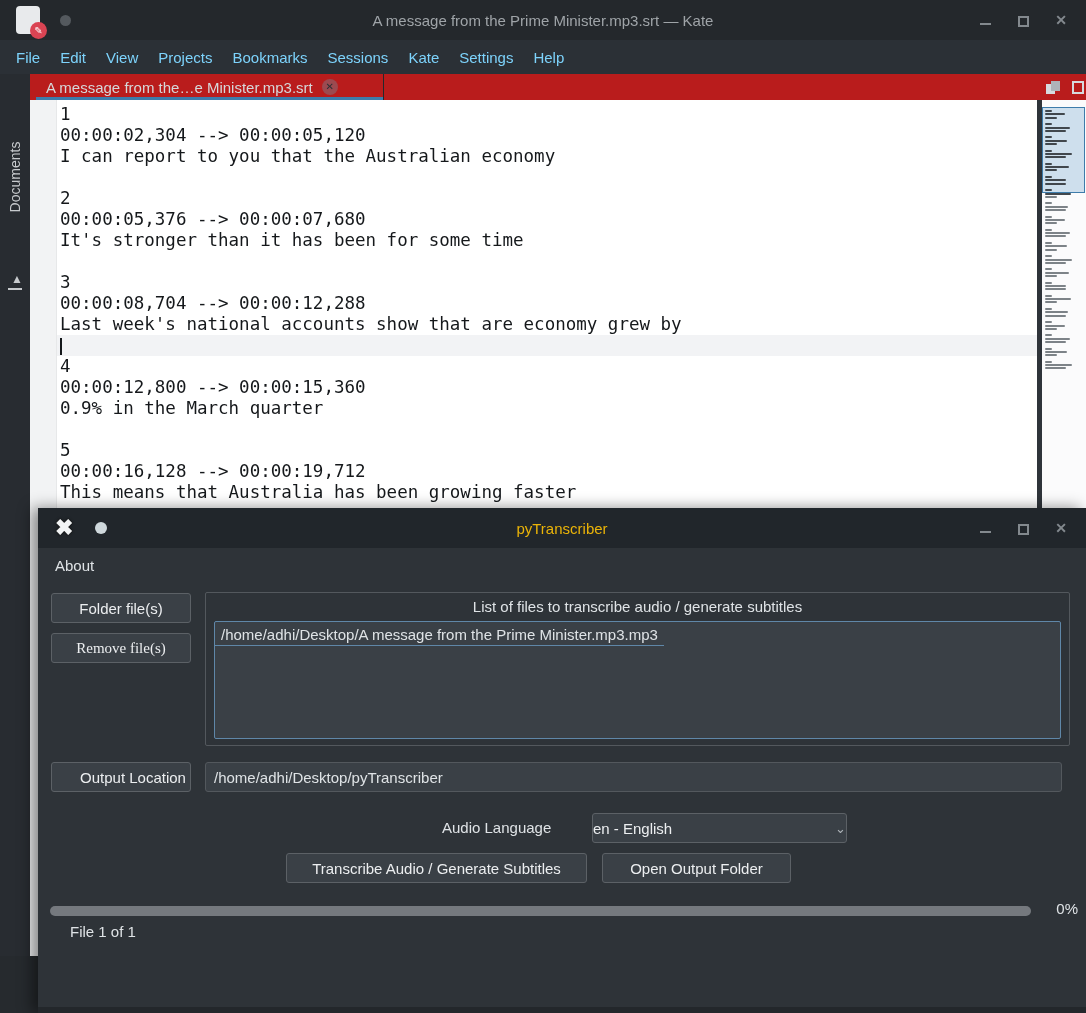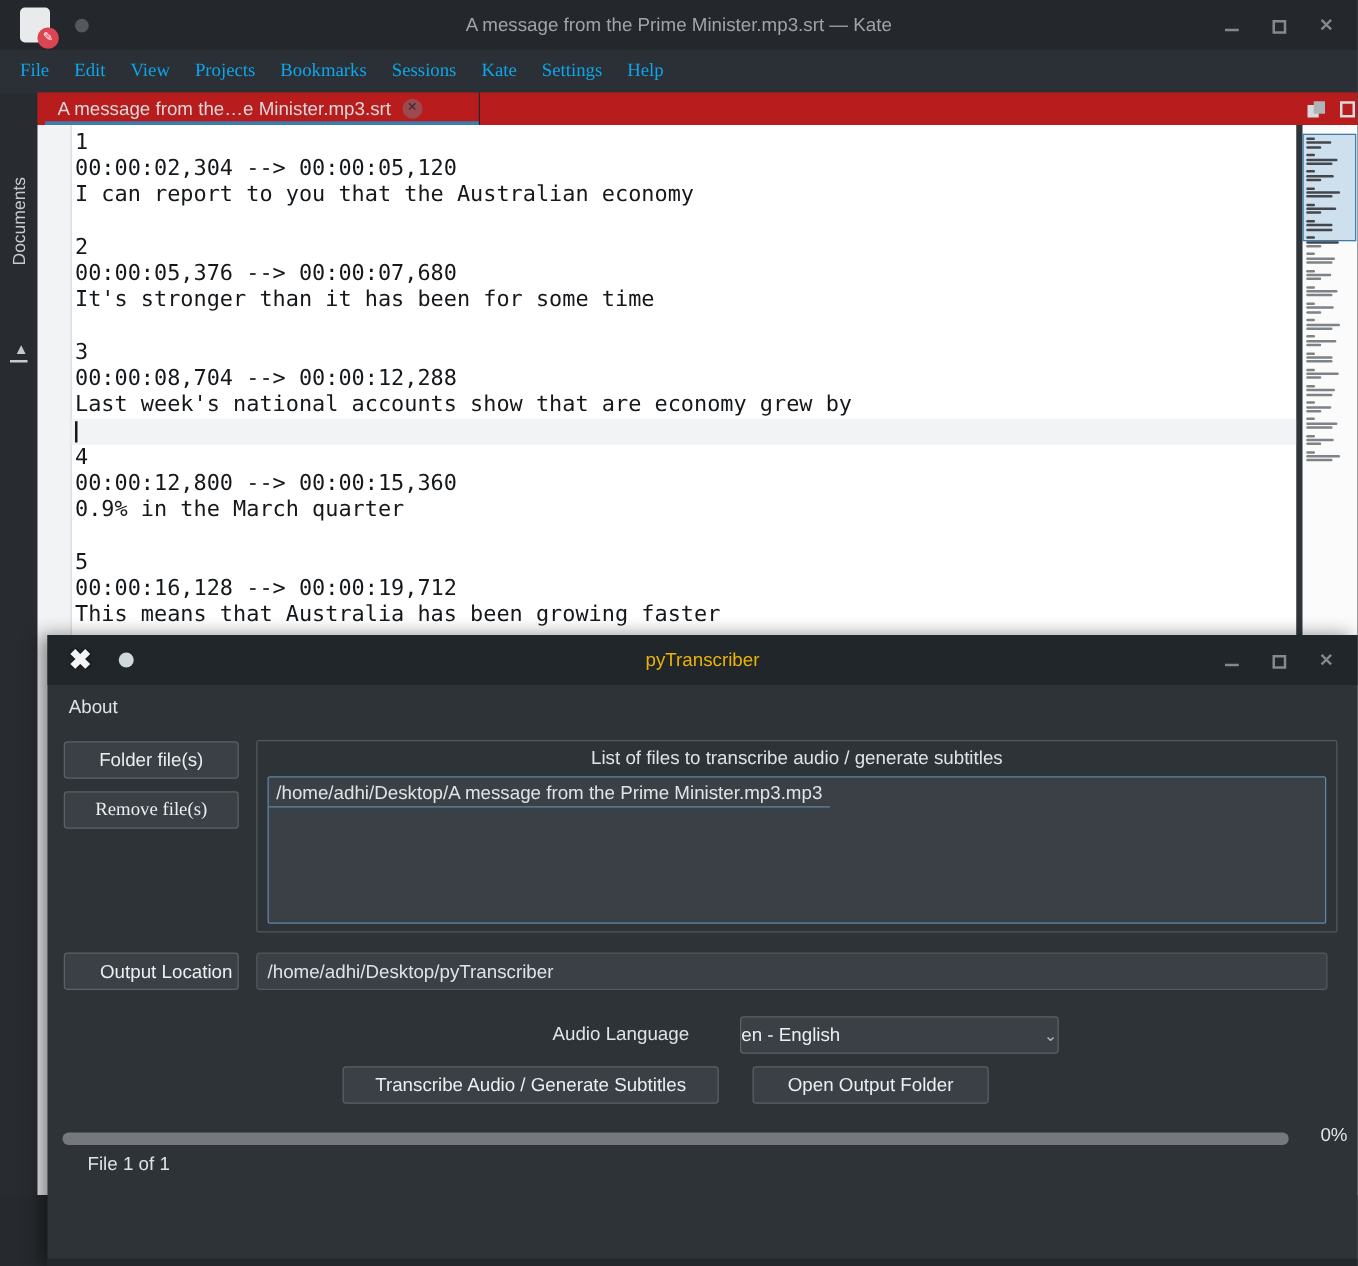--- a/index.html
+++ b/index.html
@@ -15,21 +15,21 @@
                       background:#da4453; color:#fff; font-size:10px; line-height:17px; text-align:center; }
   .k-moddot { width:11px; height:11px; border-radius:50%; background:#54595e; margin-left:20px; }
   .k-title { position:absolute; left:0; right:0; text-align:center; color:#9fa4a8; font-size:15px; pointer-events:none; }
   .winctl { margin-left:auto; display:flex; align-items:center; gap:24px; padding-right:18px; }
   .ctl { width:14px; height:14px; display:flex; align-items:flex-end; justify-content:center; color:#83898e; cursor:pointer; }
   .ctl-min .bar { width:11px; height:2px; background:#83898e; margin-bottom:2px; }
   .ctl-max .box { width:11px; height:11px; border:2px solid #83898e; }
   .ctl-x { font-size:14px; line-height:14px; align-items:center; font-weight:bold; }
 
   .k-menubar { height:34px; background:#2b3036; display:flex; align-items:center; padding-left:6px; flex:0 0 34px;}
-  .k-menuitem { color:#0ea5e9; font-size:15px; padding:6px 10px; cursor:default;font-family:Liberation Serif, serif; }
+  .k-menuitem { color:#7dd3fc; font-size:15px; padding:6px 10px; cursor:default; }
 
   .k-main { flex:1; display:flex; min-height:0; }
   .k-dock { width:30px; background:#282c31; display:flex; flex-direction:column; align-items:center; flex:0 0 30px; }
   .k-dock-tab { margin-top:28px; display:flex; flex-direction:column; align-items:center; color:#c7cacd; }
   .k-dock-label { transform:rotate(-90deg); transform-origin:center; white-space:nowrap; font-size:14px;
                   height:150px; display:flex; align-items:center; justify-content:center; width:14px; margin-bottom:22px; }
   .k-dock-icon { width:14px; height:16px; position:relative; }
   .k-dock-icon .arr { position:absolute; left:3px; top:0; color:#c7cacd; font-size:12px; line-height:10px; }
   .k-dock-icon .base { position:absolute; left:0; bottom:0; width:14px; height:2px; background:#c7cacd; }
 
@@ -92,21 +92,21 @@
 
   .lineedit { position:absolute; left:167px; top:180px; width:857px; height:30px; background:#3a4046;
               border:1px solid #53585d; border-radius:3px; color:#dfe3e6; font-size:15px;
               padding:0 8px; display:flex; align-items:center; }
 
   .lang-label { position:absolute; left:404px; top:237px; color:#dfe3e6; font-size:15px; }
   .combobox { position:absolute; left:554px; top:231px; width:255px; height:30px; padding:0 0;
               justify-content:flex-start; }
   .combobox .chev { margin-left:auto; color:#aeb4b9; font-size:13px; }
 
-  #btn-transcribe { position:absolute; left:236px; top:271px; width:301px; height:30px; }
+  #btn-transcribe { position:absolute; left:248px; top:271px; width:301px; height:30px; }
   #btn-openfolder { position:absolute; left:564px; top:271px; width:189px; height:30px; }
 
   .progressbar { position:absolute; left:12px; top:324px; width:981px; height:10px; background:#75797e;
                  border-radius:5px; }
   .progress-pct { position:absolute; right:8px; top:318px; color:#dfe3e6; font-size:15px; }
   .file-status { position:absolute; left:32px; top:341px; color:#dfe3e6; font-size:15px; }
 </style>
 </head>
 <body>
 

